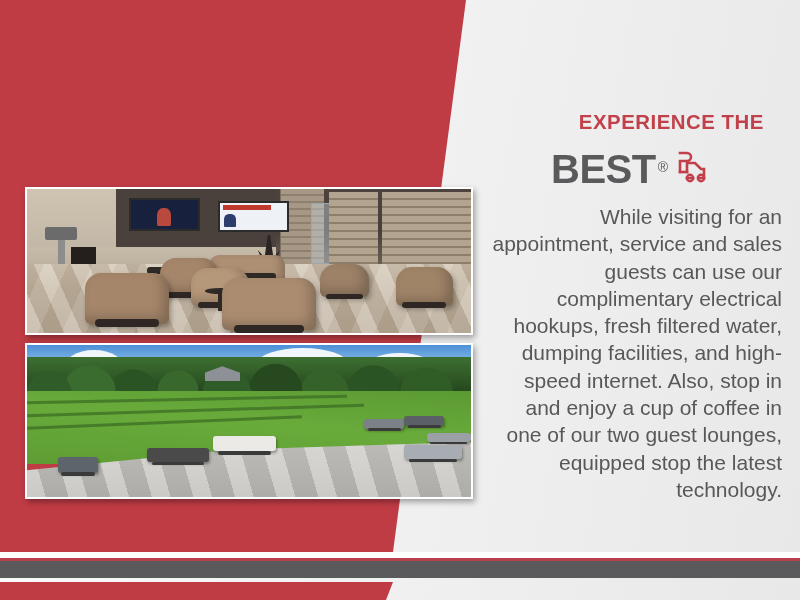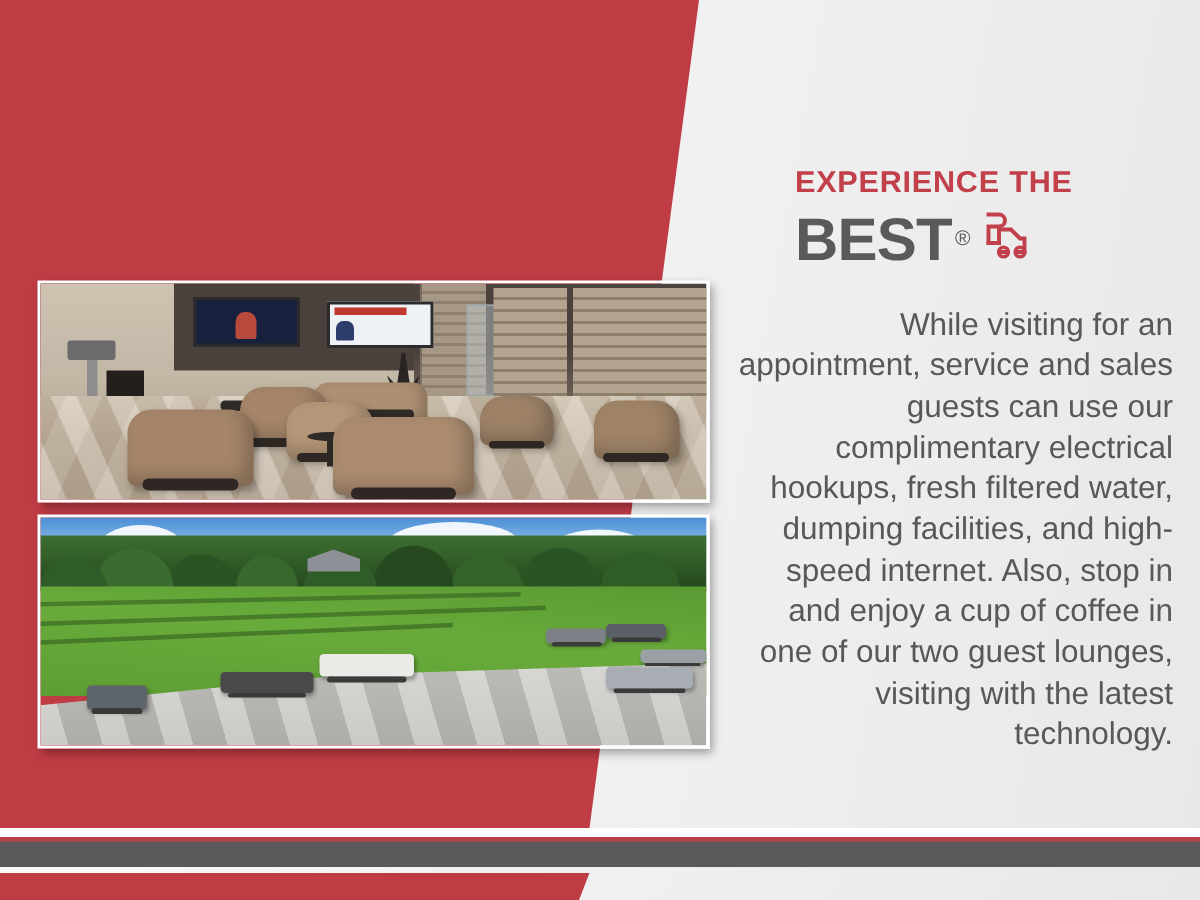--- a/index.html
+++ b/index.html
@@ -160,28 +160,28 @@
      background:#3a3a3a; border-radius:2px; }
   .rv.v1 { left:7%; top:74%; width:9%; height:10%; background:#5e646b; }
   .rv.v2 { left:27%; top:68%; width:14%; height:9%; background:#4a4a4a; }
   .rv.v3 { left:42%; top:60%; width:14%; height:10%; background:#eceae6; }
   .rv.v4 { left:76%; top:49%; width:9%; height:6%; background:#7c8188; }
   .rv.v5 { left:85%; top:47%; width:9%; height:6%; background:#5b6067; }
   .rv.v6 { left:85%; top:66%; width:13%; height:9%; background:#a8adb3; }
   .rv.v7 { left:90%; top:58%; width:10%; height:6%; background:#9aa0a6; }
 
   
-  .logo { position:absolute; left:530px; top:112px; width:236px; z-index:6; }
+  .logo { position:absolute; left:551px; top:112px; width:236px; z-index:6;text-align:center; }
   .logo-top {
     font-size:20px; font-weight:bold; color:#c2404a;
     letter-spacing:0.5px; line-height:1;
     transform:scaleX(1.02); transform-origin:left center;
     white-space:nowrap;
   }
-  .logo-bottom-row { display:flex; align-items:flex-end; margin-top:7px; }
+  .logo-bottom-row { display:flex; align-items:flex-end; margin-top:17px; }
   .logo-best {
     font-size:40px; font-weight:bold; color:#5a5a5c;
     letter-spacing:-0.5px; line-height:0.92;
   }
   .logo-reg { font-size:14px; color:#5a5a5c; margin:0 0 14px 2px; line-height:1; }
   .logo-rv { margin:0 0 1px 6px; }
 
   
   .body-copy {
     position:absolute; left:492px; top:203px; width:290px; z-index:6;
@@ -281,20 +281,20 @@
             <path d="M13 23 v-9 h8 l6 6 h3 v9 h-4"></path>
             <path d="M19 29 h-6"></path>
           </g>
           <circle cx="16" cy="29" r="3.2" fill="none" stroke="#c2404a" stroke-width="2.4"></circle>
           <circle cx="27" cy="29" r="3.2" fill="none" stroke="#c2404a" stroke-width="2.4"></circle>
         </svg>
       </span>
     </div>
   </div>
 
-  <p class="body-copy">While visiting for an appointment, service and sales guests can use our complimentary electrical hookups, fresh filtered water, dumping facilities, and high-speed internet. Also, stop in and enjoy a cup of coffee in one of our two guest lounges, visiting with the latest technology.</p>
+  <p class="body-copy">While visiting for an appointment, service and sales guests can use our complimentary electrical hookups, fresh filtered water, dumping facilities, and high-speed internet. Also, stop in and enjoy a cup of coffee in one of our two guest lounges, equipped stop the latest technology.</p>
 
   <div class="bar-white-gap"></div>
   <div class="bar-gray-top"></div>
   <div class="bar-gray"></div>
   <div class="bar-red-bottom"></div>
 
 </div>
 
 </body></html>

